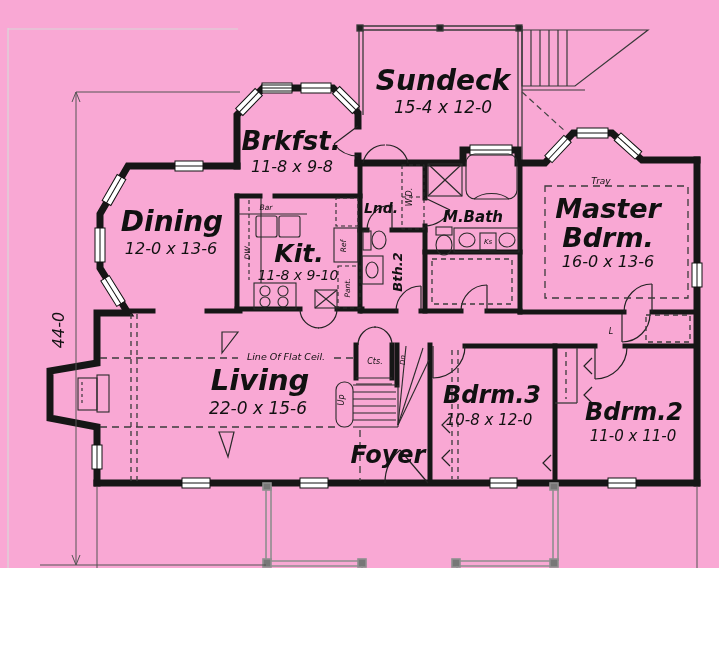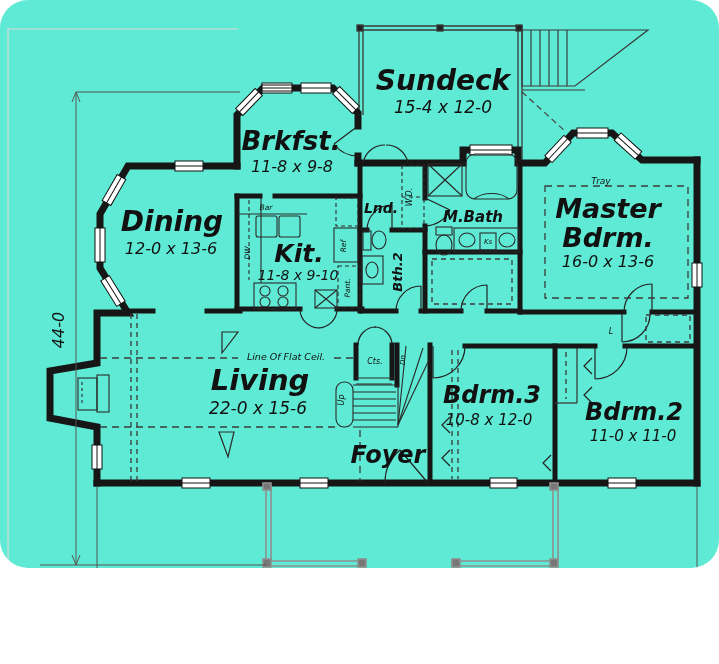--- a/index.html
+++ b/index.html
@@ -1,17 +1,17 @@
 <!DOCTYPE html>
 <html><head>
 <meta charset="utf-8">
 <style>
   html,body{margin:0;padding:0;background:#ffffff;}
-  .page{width:719px;height:568px;background:#5eead4;position:relative;overflow:hidden;
-        font-family:"DejaVu Sans", sans-serif;border-radius:28px;}
+  .page{width:719px;height:568px;background:#f9a8d4;position:relative;overflow:hidden;
+        font-family:"DejaVu Sans", sans-serif;}
   svg{display:block}
   text{fill:#111;}
   .rm{font-weight:bold;font-style:italic;}
   .dim{font-style:italic;}
   .tiny{font-style:italic;}
 </style>
 </head>
 <body>
 
 <div class="page">

